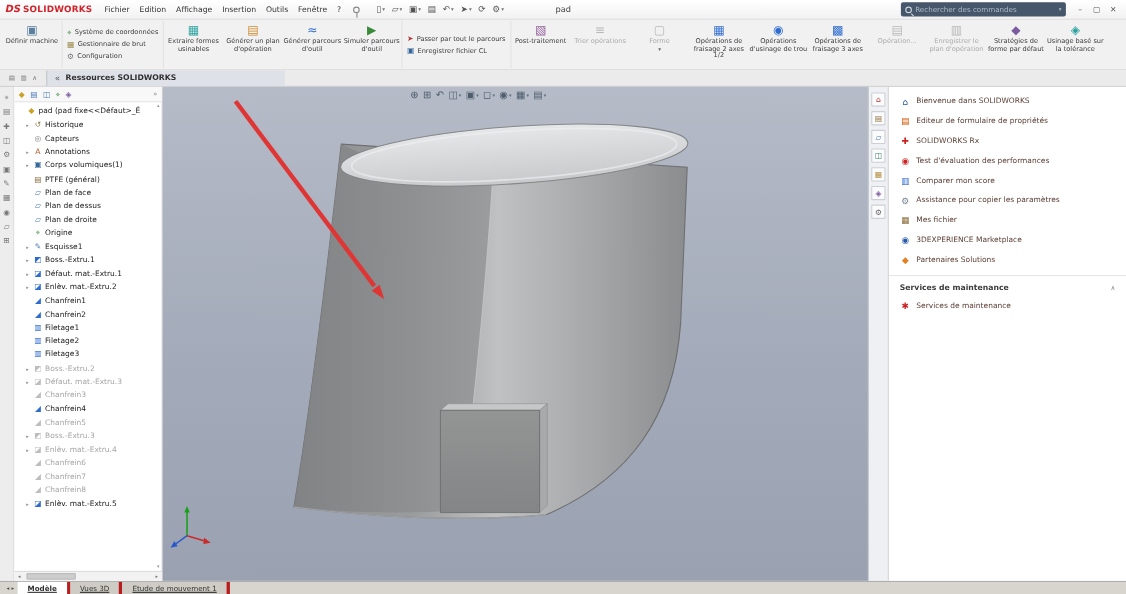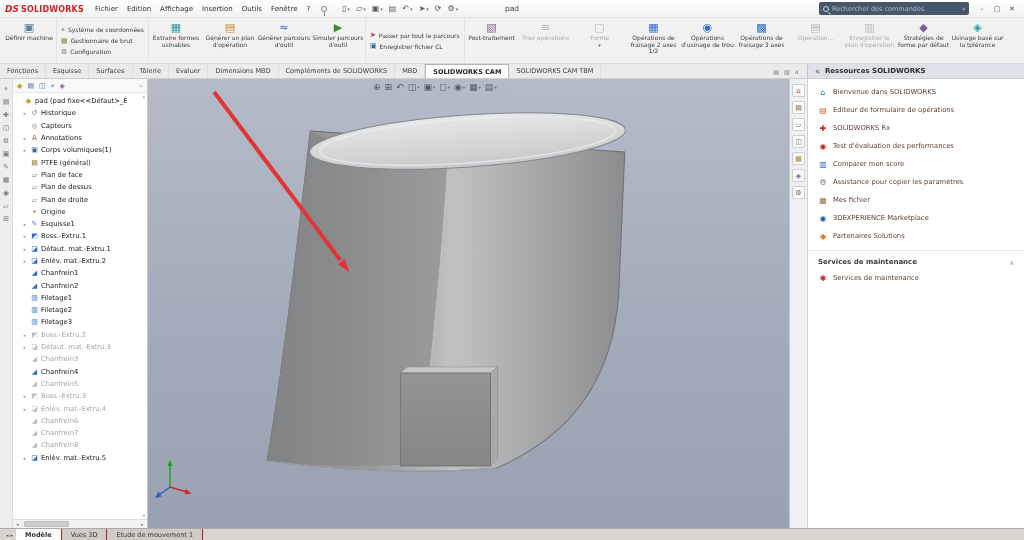--- a/index.html
+++ b/index.html
@@ -94,21 +94,21 @@
   .task-pane { width:217px; flex:none; background:#fff; border-left:1px solid #d2d2d2; overflow:hidden; padding-top:4px; }
   .tp-item { display:flex; align-items:center; gap:5px; padding:4.5px 10px; color:#5d4037; font-size:6.8px; }
   .tp-icon { width:10px; text-align:center; font-size:8px; flex:none; }
   .tp-sec-head { display:flex; align-items:center; justify-content:space-between; padding:7px 10px 3px;
                  font-size:7px; font-weight:bold; color:#3a3a3a; border-top:1px solid #e6e6e6; margin-top:5px; }
   .sec-chevron { color:#808080; font-size:6px; font-weight:normal; }
 
   
   .bottom-bar { height:12px; background:#d8d5cf; border-top:1px solid #aaa; display:flex; align-items:stretch; padding-left:3px; }
   .bb-nav { display:flex; align-items:center; gap:2px; color:#555; font-size:5px; padding:0 3px; }
-  .b-tab { display:flex; align-items:center; padding:0 9px; font-size:6.5px; color:#333; background:#cfccc5; border-right:1px solid #b91c1c; white-space:nowrap; }
+  .b-tab { display:flex; align-items:center; padding:0 9px; font-size:6.5px; color:#333; background:#cfccc5; border-right:3px solid #b91c1c; white-space:nowrap;text-decoration:underline; }
   .b-tab.active { background:#fff; font-weight:bold; }
 </style>
 </head>
 <body>
 
 <div>
 
   <header class="titlebar">
     <div class="logo">
       <span class="logo-ds">DS</span>
@@ -283,33 +283,20 @@
         </div>
         <div class="rb-large">
           <span class="rb-icon" style="color: rgb(42, 161, 161);">◈</span>
           <span class="rb-label">Usinage basé sur la tolérance</span>
 
         </div>
       </div>
   </div>
 
   <div class="tabrow">
-    <div class="cm-tabs">
-
-    <div class="cm-tab">Fonctions</div>
-        <div class="cm-tab">Esquisse</div>
-        <div class="cm-tab">Surfaces</div>
-        <div class="cm-tab">Tôlerie</div>
-        <div class="cm-tab">Evaluer</div>
-        <div class="cm-tab">Dimensions MBD</div>
-        <div class="cm-tab">Compléments de SOLIDWORKS</div>
-        <div class="cm-tab">MBD</div>
-        <div class="cm-tab active">SOLIDWORKS CAM</div>
-        <div class="cm-tab">SOLIDWORKS CAM TBM</div>
-      </div>
     <div class="tab-right-icons">
 
     <span>▤</span>
         <span>▥</span>
         <span>∧</span>
       </div>
     <div class="tp-header">
       <span class="tp-collapse">«</span>
       <span class="tp-header-title">Ressources SOLIDWORKS</span>
     </div>
@@ -619,21 +606,21 @@
       <div class="tp-item">
             <span class="tp-icon" style="color: rgb(36, 88, 168);">⌂</span>
             <span>Bienvenue dans SOLIDWORKS</span>
           </div>
         </div>
 
       <div>
 
       <div class="tp-item">
             <span class="tp-icon" style="color: rgb(211, 84, 0);">▤</span>
-            <span>Editeur de formulaire de opérations</span>
+            <span>Editeur de formulaire de propriétés</span>
           </div>
           <div class="tp-item">
             <span class="tp-icon" style="color: rgb(204, 34, 34);">✚</span>
             <span>SOLIDWORKS Rx</span>
           </div>
           <div class="tp-item">
             <span class="tp-icon" style="color: rgb(204, 34, 34);">◉</span>
             <span>Test d'évaluation des performances</span>
           </div>
           <div class="tp-item">

